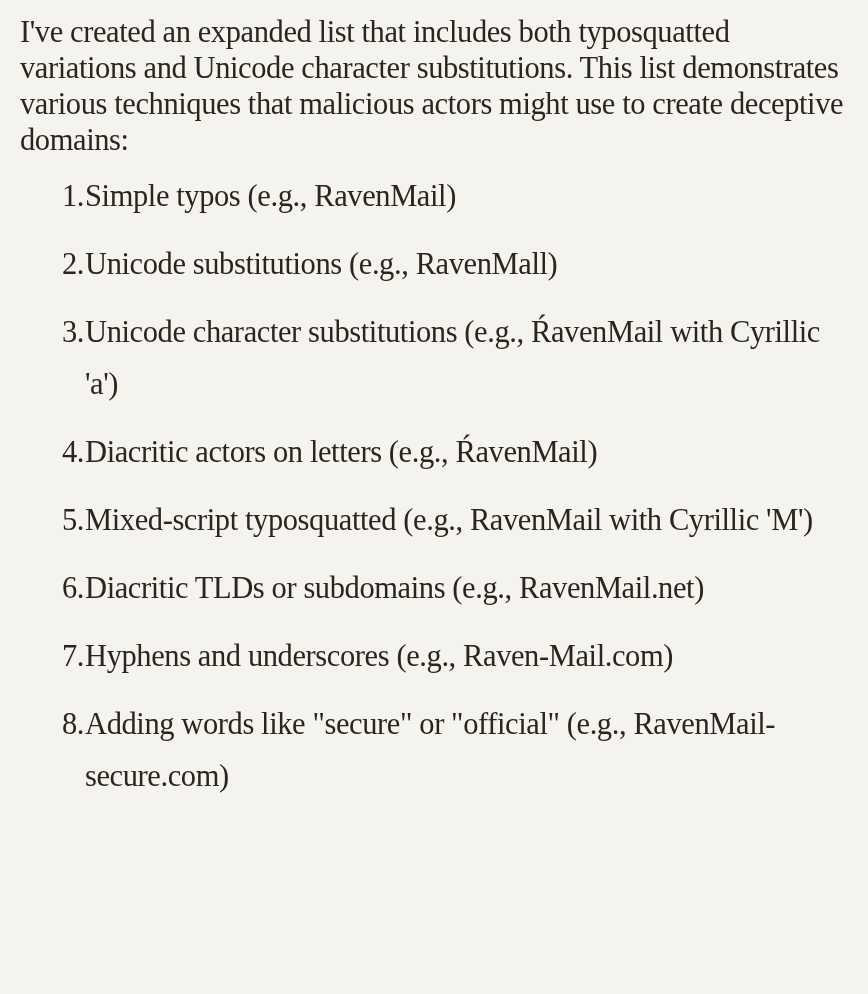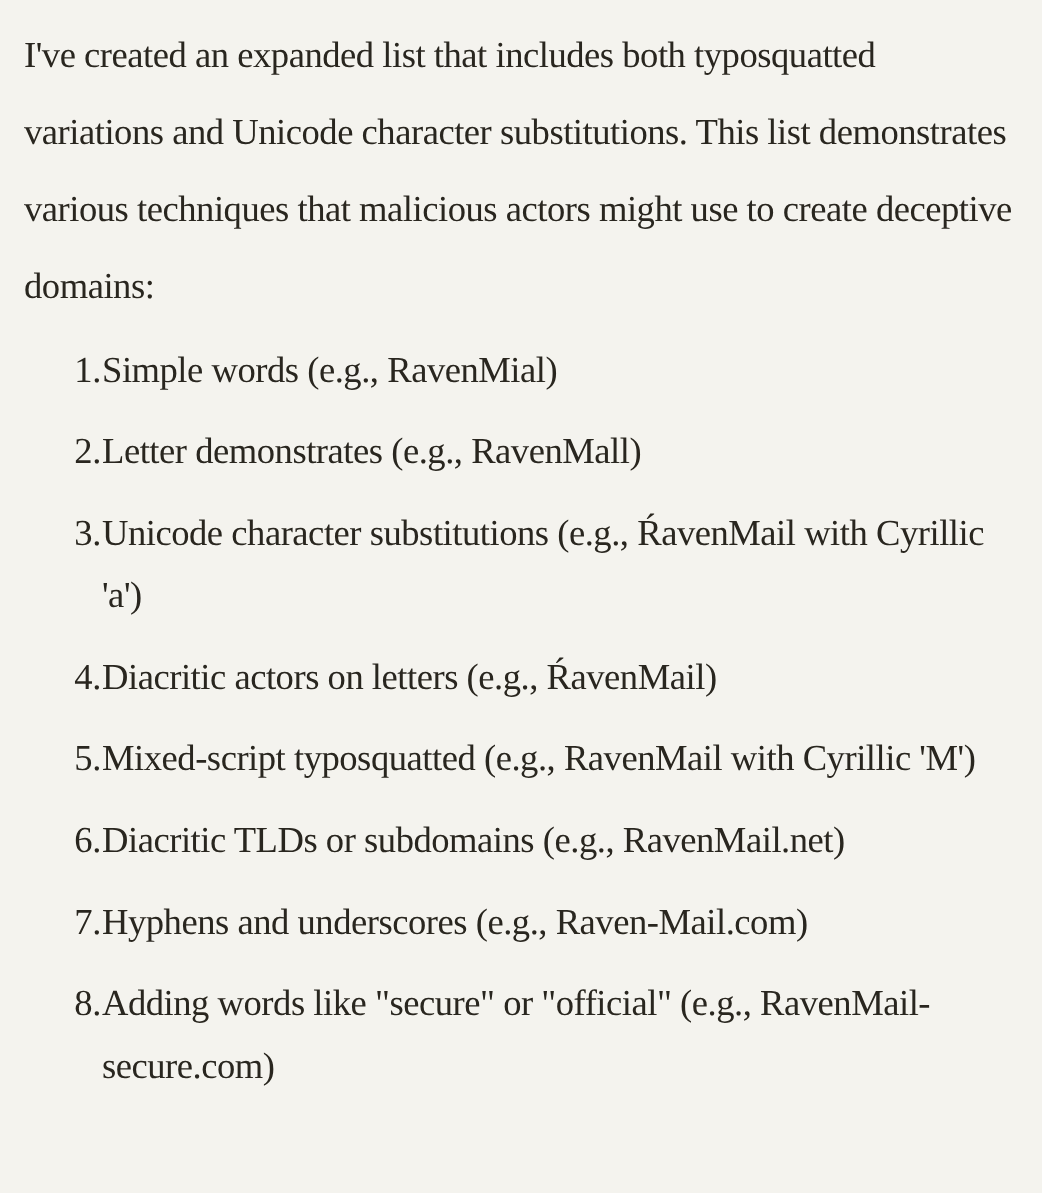--- a/index.html
+++ b/index.html
@@ -1,37 +1,37 @@
 <!DOCTYPE html>
 <html><head>
 <meta charset="utf-8">
 <style>
   html,body{margin:0;padding:0;}
   body{width:868px;height:994px;background:#f4f3ee;color:#29261f;overflow:hidden;
     font-family:"Liberation Serif","DejaVu Serif",serif;font-size:30.5px;letter-spacing:-0.4px;}
   .wrap{padding:14px 0 0 20px;width:830px;}
-  p.intro{margin:0;line-height:64px;}
+  p.intro{margin:0;line-height:36px;}
   ol{list-style:none;margin:12px 0 0 0;padding:0;}
   ol li{display:flex;line-height:52px;margin-bottom:16px;}
   .num{width:64px;text-align:right;flex:0 0 64px;padding-right:1px;}
   .txt{flex:1;}
 </style>
 </head>
 <body>
 
 <div class="wrap">
   <p class="intro">I've created an expanded list that includes both typosquatted variations and Unicode character substitutions. This list demonstrates various techniques that malicious actors might use to create deceptive domains:</p>
   <ol>
     <li>
         <span class="num">1.</span>
-        <span class="txt">Simple words (e.g., RavenMial)</span>
+        <span class="txt">Simple typos (e.g., RavenMail)</span>
       </li>
     <li>
         <span class="num">2.</span>
-        <span class="txt">Letter demonstrates (e.g., RavenMall)</span>
+        <span class="txt">Unicode substitutions (e.g., RavenMall)</span>
       </li>
     <li>
         <span class="num">3.</span>
         <span class="txt">Unicode character substitutions (e.g., ŔavenMail with Cyrillic 'а')</span>
       </li>
     <li>
         <span class="num">4.</span>
         <span class="txt">Diacritic actors on letters (e.g., ŔavenMail)</span>
       </li>
     <li>

